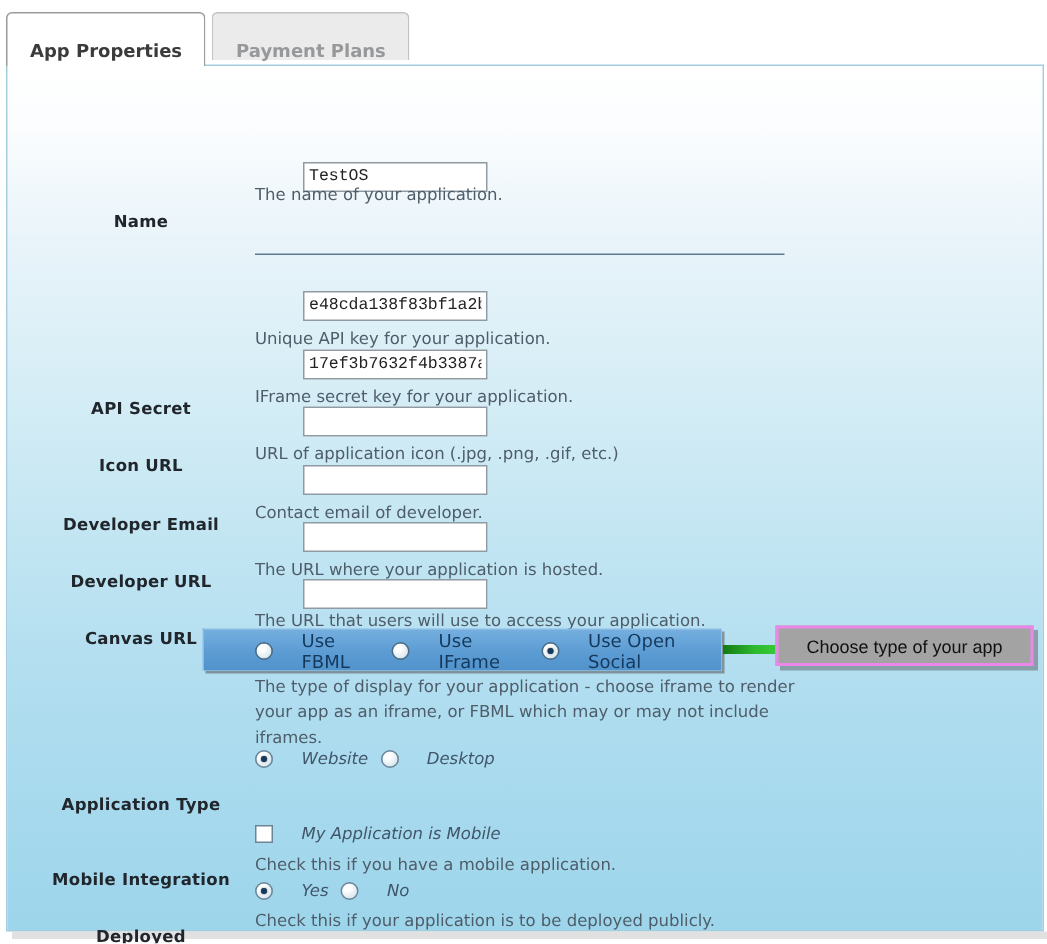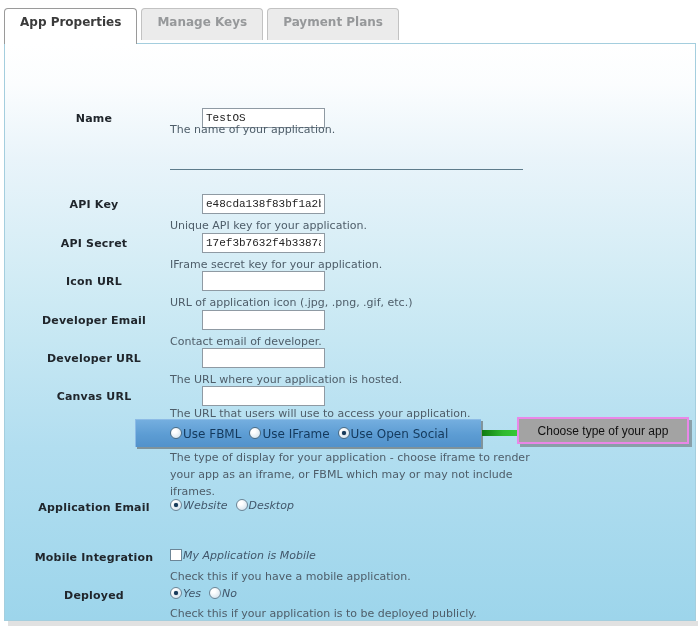--- a/index.html
+++ b/index.html
@@ -4,56 +4,56 @@
 <style>
   * { margin:0; padding:0; box-sizing:border-box; }
   html,body { background:#fff; }
   body { font-family:"DejaVu Sans", sans-serif; }
   #screen {
     position:relative; width:698px; height:629px; background:#fff; overflow:hidden;
   }
   
   .tabs { position:absolute; left:4px; top:8px; display:flex; gap:4px; z-index:3; }
   .tab {
-    font-size:12px; font-weight:bold; padding:6px 15px 0 15px;
+    font-size:12px; font-weight:bold; padding:18px 15px 0 15px;
     border:1px solid #c2c2c2; border-bottom:none; border-radius:4px 4px 0 0;
     background:#ebebeb; color:#96989a; height:32px; cursor:pointer;
   }
   .tab.active {
     background:#ffffff; color:#3b3b3b; border-color:#9a9a9a; height:36px;
   }
   
   .panel {
     position:absolute; left:4px; top:43px; width:692px; height:578px;
     border:1px solid #a4cede;
     background:linear-gradient(180deg,#ffffff 0%, #fbfdfe 7%, #e9f4fa 20%,
                #cdeaf4 45%, #b2def0 70%, #9dd5eb 100%);
   }
   .panel-shadow {
     position:absolute; left:8px; top:621px; width:690px; height:5px;
     background:#d9d9d9; opacity:.8;
   }
   
   .flabel {
     position:absolute; left:18px; width:152px; text-align:center;
-    font-size:11px; font-weight:bold; color:#20262c; letter-spacing:.2px;
+    font-size:11px; font-weight:bold; color:#20262c; letter-spacing:.2px;margin-top:29px;
   }
   .tinput {
     position:absolute; left:170px; width:123px; height:20px;
     border:1px solid #8f9aa3; background:#fff; font-family:Liberation Mono, monospace;
     font-size:11px; color:#222; padding:1px 3px; border-radius:0;margin-left:32px;
   }
   .help {
     position:absolute; left:170px; font-size:11px; color:#4e5d69; line-height:17px;
   }
   .divider { position:absolute; left:170px; top:169px; width:353px; height:1px; background:#5d7b8b; }
   
   .ctrlrow { position:absolute; left:170px; display:flex; align-items:center; gap:8px;
              font-size:11px; color:#41566a;font-style:italic; }
-  .opt { display:flex; gap:1px; cursor:pointer; }
+  .opt { display:flex; align-items:center; gap:19px; cursor:pointer; }
   .rb {
     width:12px; height:12px; border-radius:50%; border:1px solid #6c8596; position:relative;
     background:radial-gradient(circle at 35% 30%, #ffffff 20%, #dde9f1 70%, #b8cdd9 100%);
     flex:none;
   }
   .rb.checked::after {
     content:""; position:absolute; left:3px; top:3px; width:4px; height:4px;
     border-radius:50%; background:#173a5a; box-shadow:0 0 1px #173a5a;
   }
   .cb { width:12px; height:12px; border:1px solid #6c8596; background:#fff; flex:none; }
@@ -80,33 +80,31 @@
     font-family:"Liberation Sans", sans-serif; font-size:12px; color:#111;
   }
 </style>
 </head>
 <body>
 
 <div id="screen">
 
   <div class="tabs">
     <div class="tab active">App Properties</div>
-    <div class="tab">Manage Keys</div>
     <div class="tab">Payment Plans</div>
   </div>
 
   <div class="panel"></div>
   <div class="panel-shadow"></div>
 
   <div class="flabel" style="top:112px">Name</div>
   <input class="tinput" style="top: 108px;" value="TestOS">
   <div class="help" style="top:121px">The name of your application.</div>
   <div class="divider"></div>
 
-  <div class="flabel" style="top:198px">API Key</div>
   <input class="tinput" style="top: 194px;" value="e48cda138f83bf1a2be6c">
   <div class="help" style="top:217px">Unique API key for your application.</div>
 
   <div class="flabel" style="top:237px">API Secret</div>
   <input class="tinput" style="top: 233px;" value="17ef3b7632f4b3387ad77">
   <div class="help" style="top:256px">IFrame secret key for your application.</div>
 
   <div class="flabel" style="top:275px">Icon URL</div>
   <input class="tinput" style="top: 271px;" value="">
   <div class="help" style="top:294px">URL of application icon (.jpg, .png, .gif, etc.)</div>
@@ -136,21 +134,21 @@
       <span class="rb checked"></span>
       <span>Use Open Social</span>
     </span>
   </div>
   <div class="connector"></div>
   <div class="callout">
     <span>Choose type of your app</span>
   </div>
   <div class="help" style="top:449px;width:372px">The type of display for your application - choose iframe to render your app as an iframe, or FBML which may or may not include iframes.</div>
 
-  <div class="flabel" style="top:501px">Application Email</div>
+  <div class="flabel" style="top:501px">Application Type</div>
   <div class="ctrlrow" style="top:499px">
     <span class="opt">
       <span class="rb checked"></span>
       <span>Website</span>
     </span>
     <span class="opt">
       <span class="rb"></span>
       <span>Desktop</span>
     </span>
   </div>

